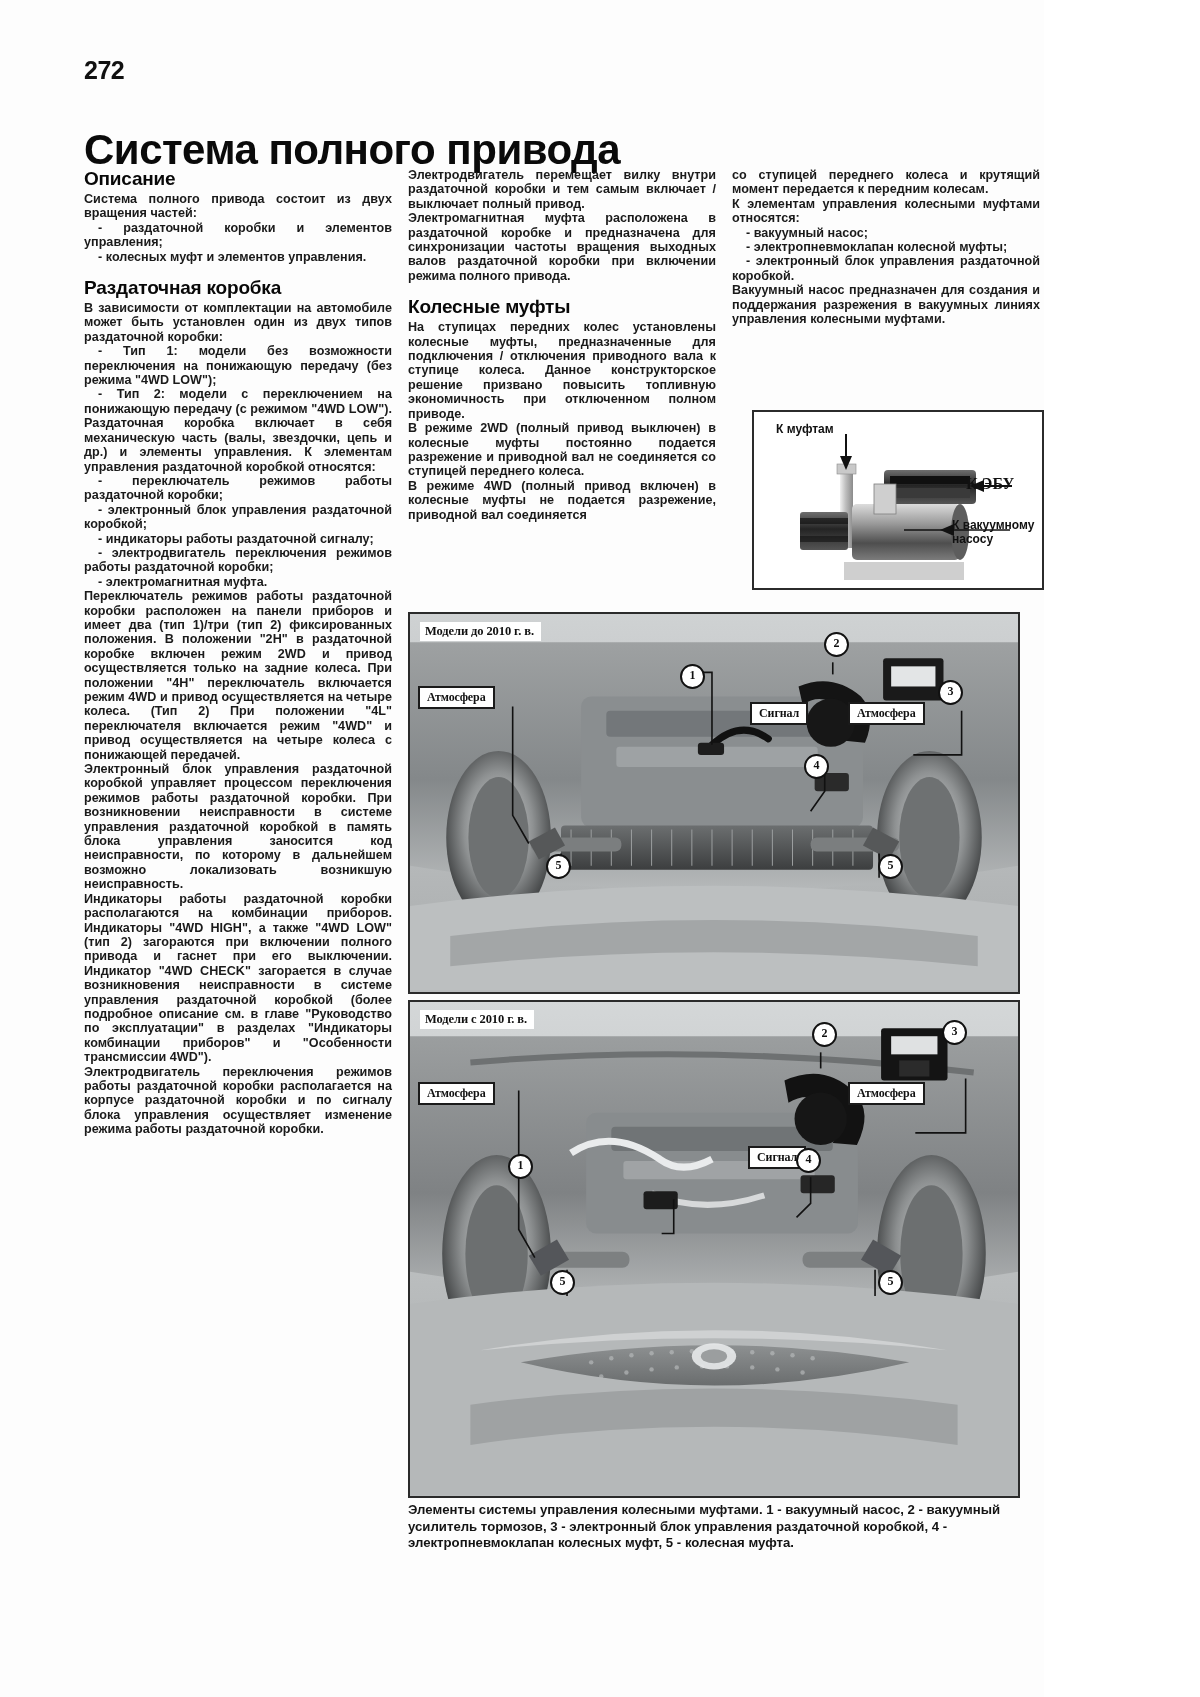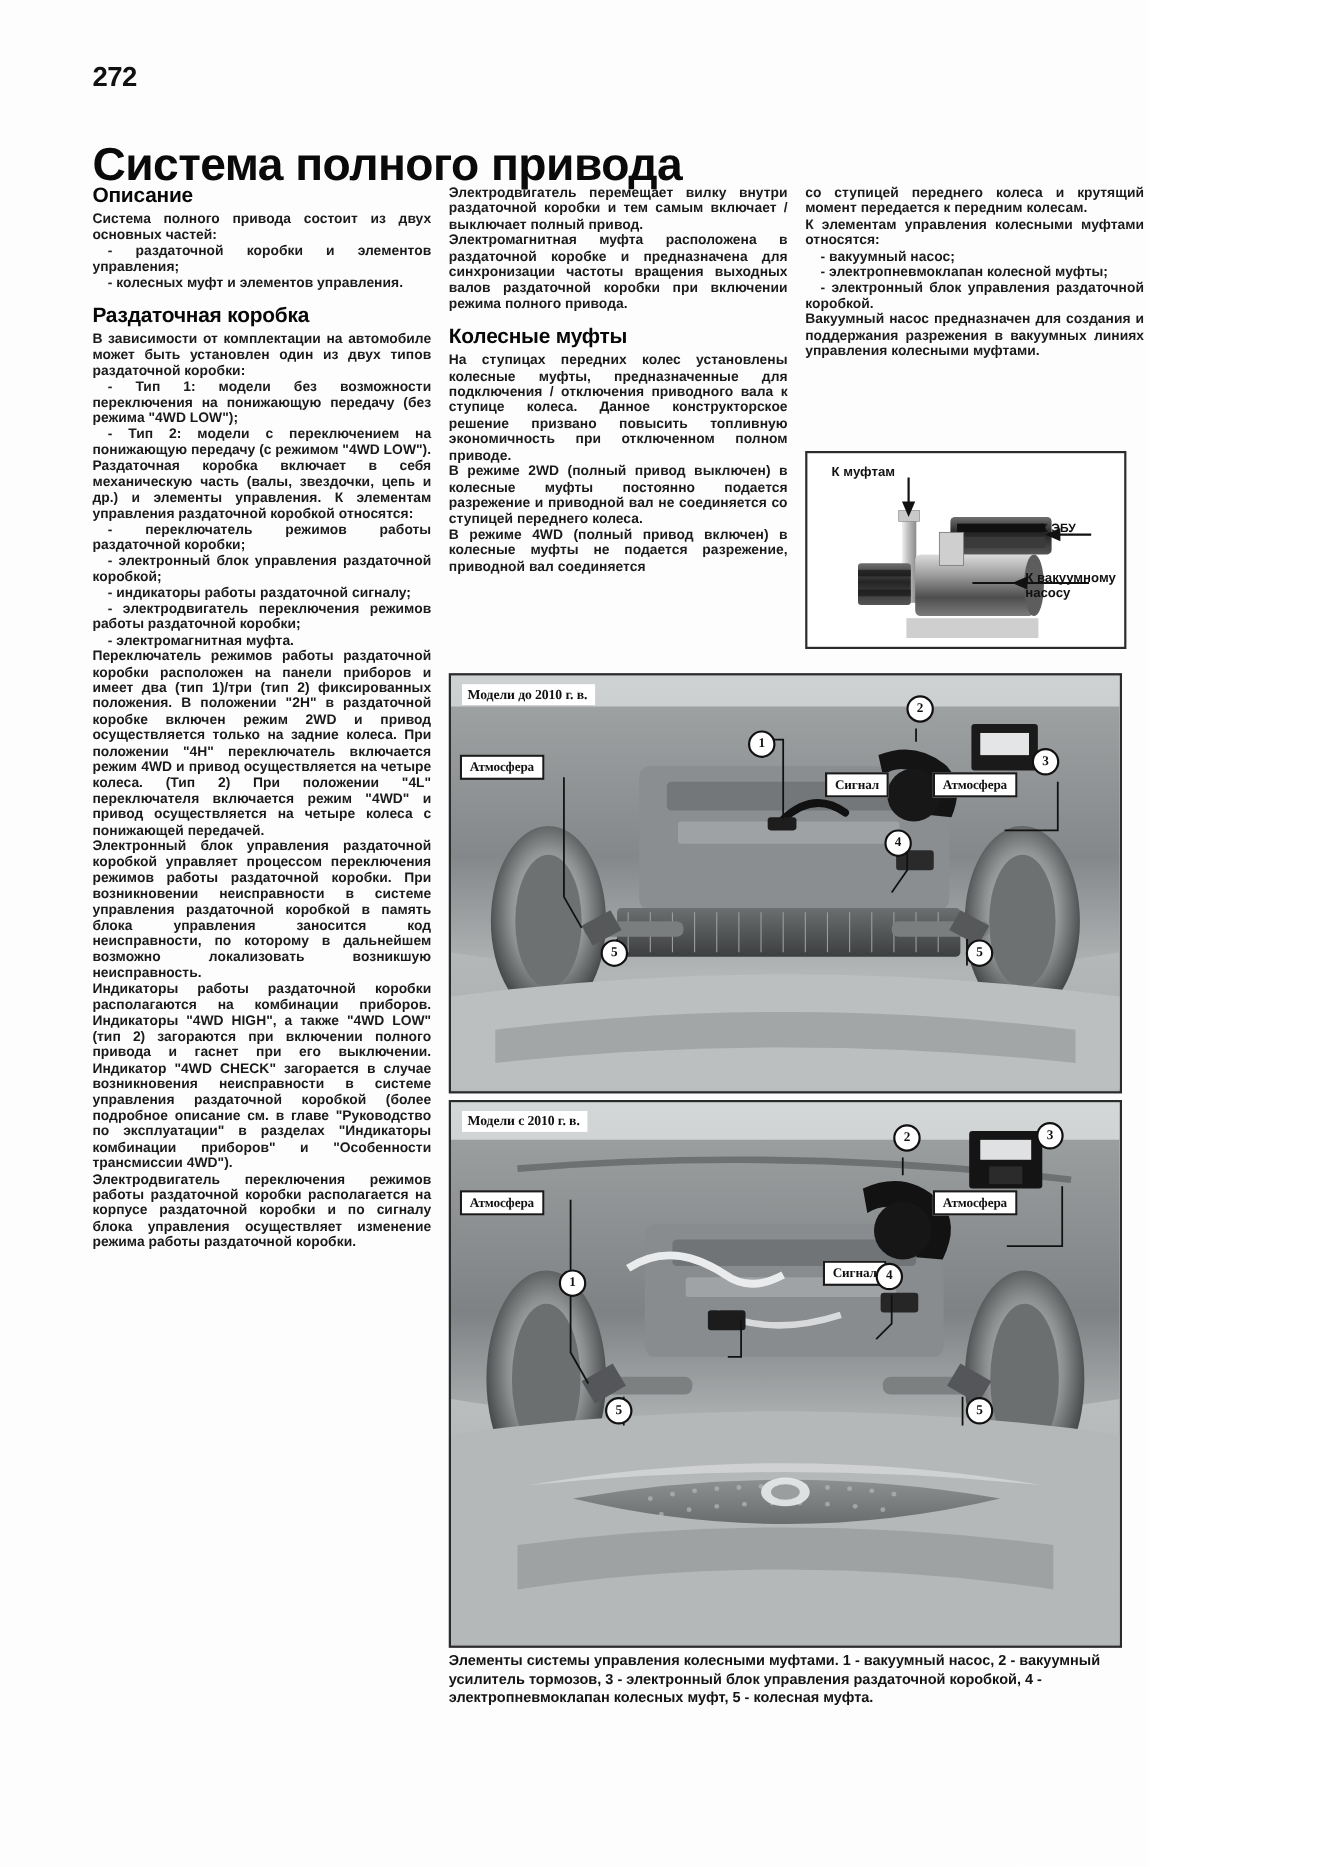--- a/index.html
+++ b/index.html
@@ -73,42 +73,43 @@
     color: #080808;
   }
   .sect-head.spaced { margin-top: 13px !important; }
 
   
   .col, .page-number, .page-title { -webkit-font-smoothing: none; }
 
   
   .fig-valve {
     position: absolute;
-    left: 732px;
+    left: 752px;
     top: 410px;
     width: 288px;
     height: 176px;
     border: 2px solid #2b2b2b;
     background: #ffffff;
     overflow: hidden;
   }
   .valve-body { position: absolute; inset: 0; }
   .lbl-mufty {
     position: absolute;
     left: 22px;
     top: 10px;
     font-size: 12px;
     font-weight: bold;
   }
   .lbl-ebu {
     position: absolute;
     left: 212px;
     top: 63px;
-    font-size: 11px;
-    font-weight: bold;
+    font-size: 16px;
+    font-weight: bold;
+    font-family: Liberation Serif, serif;
   }
   .lbl-vac {
     position: absolute;
     left: 198px;
     top: 106px;
     font-size: 12px;
     font-weight: bold;
     line-height: 14px;
   }
 
@@ -181,21 +182,21 @@
 </head>
 <body>
 
 <div class="page">
 
   <div class="page-number">272</div>
   <h1 class="page-title">Система полного привода</h1>
 
   <div class="col col-1" id="col1">
       <div class="sect-head">Описание</div>
-      <p class="">Система полного привода состоит из двух основных частей:</p>
+      <p class="">Система полного привода состоит из двух вращения частей:</p>
       <p class="bullet">- раздаточной коробки и элементов управления;</p>
       <p class="bullet">- колесных муфт и элементов управления.</p>
       <div class="sect-head spaced">Раздаточная коробка</div>
       <p class="">В зависимости от комплектации на автомобиле может быть установлен один из двух типов раздаточной коробки:</p>
       <p class="bullet">- Тип 1: модели без возможности переключения на понижающую передачу (без режима "4WD LOW");</p>
       <p class="bullet">- Тип 2: модели с переключением на понижающую передачу (с режимом "4WD LOW").</p>
       <p class="">Раздаточная коробка включает в себя механическую часть (валы, звездочки, цепь и др.) и элементы управления. К элементам управления раздаточной коробкой относятся:</p>
       <p class="bullet">- переключатель режимов работы раздаточной коробки;</p>
       <p class="bullet">- электронный блок управления раздаточной коробкой;</p>
       <p class="bullet">- индикаторы работы раздаточной сигналу;</p>

